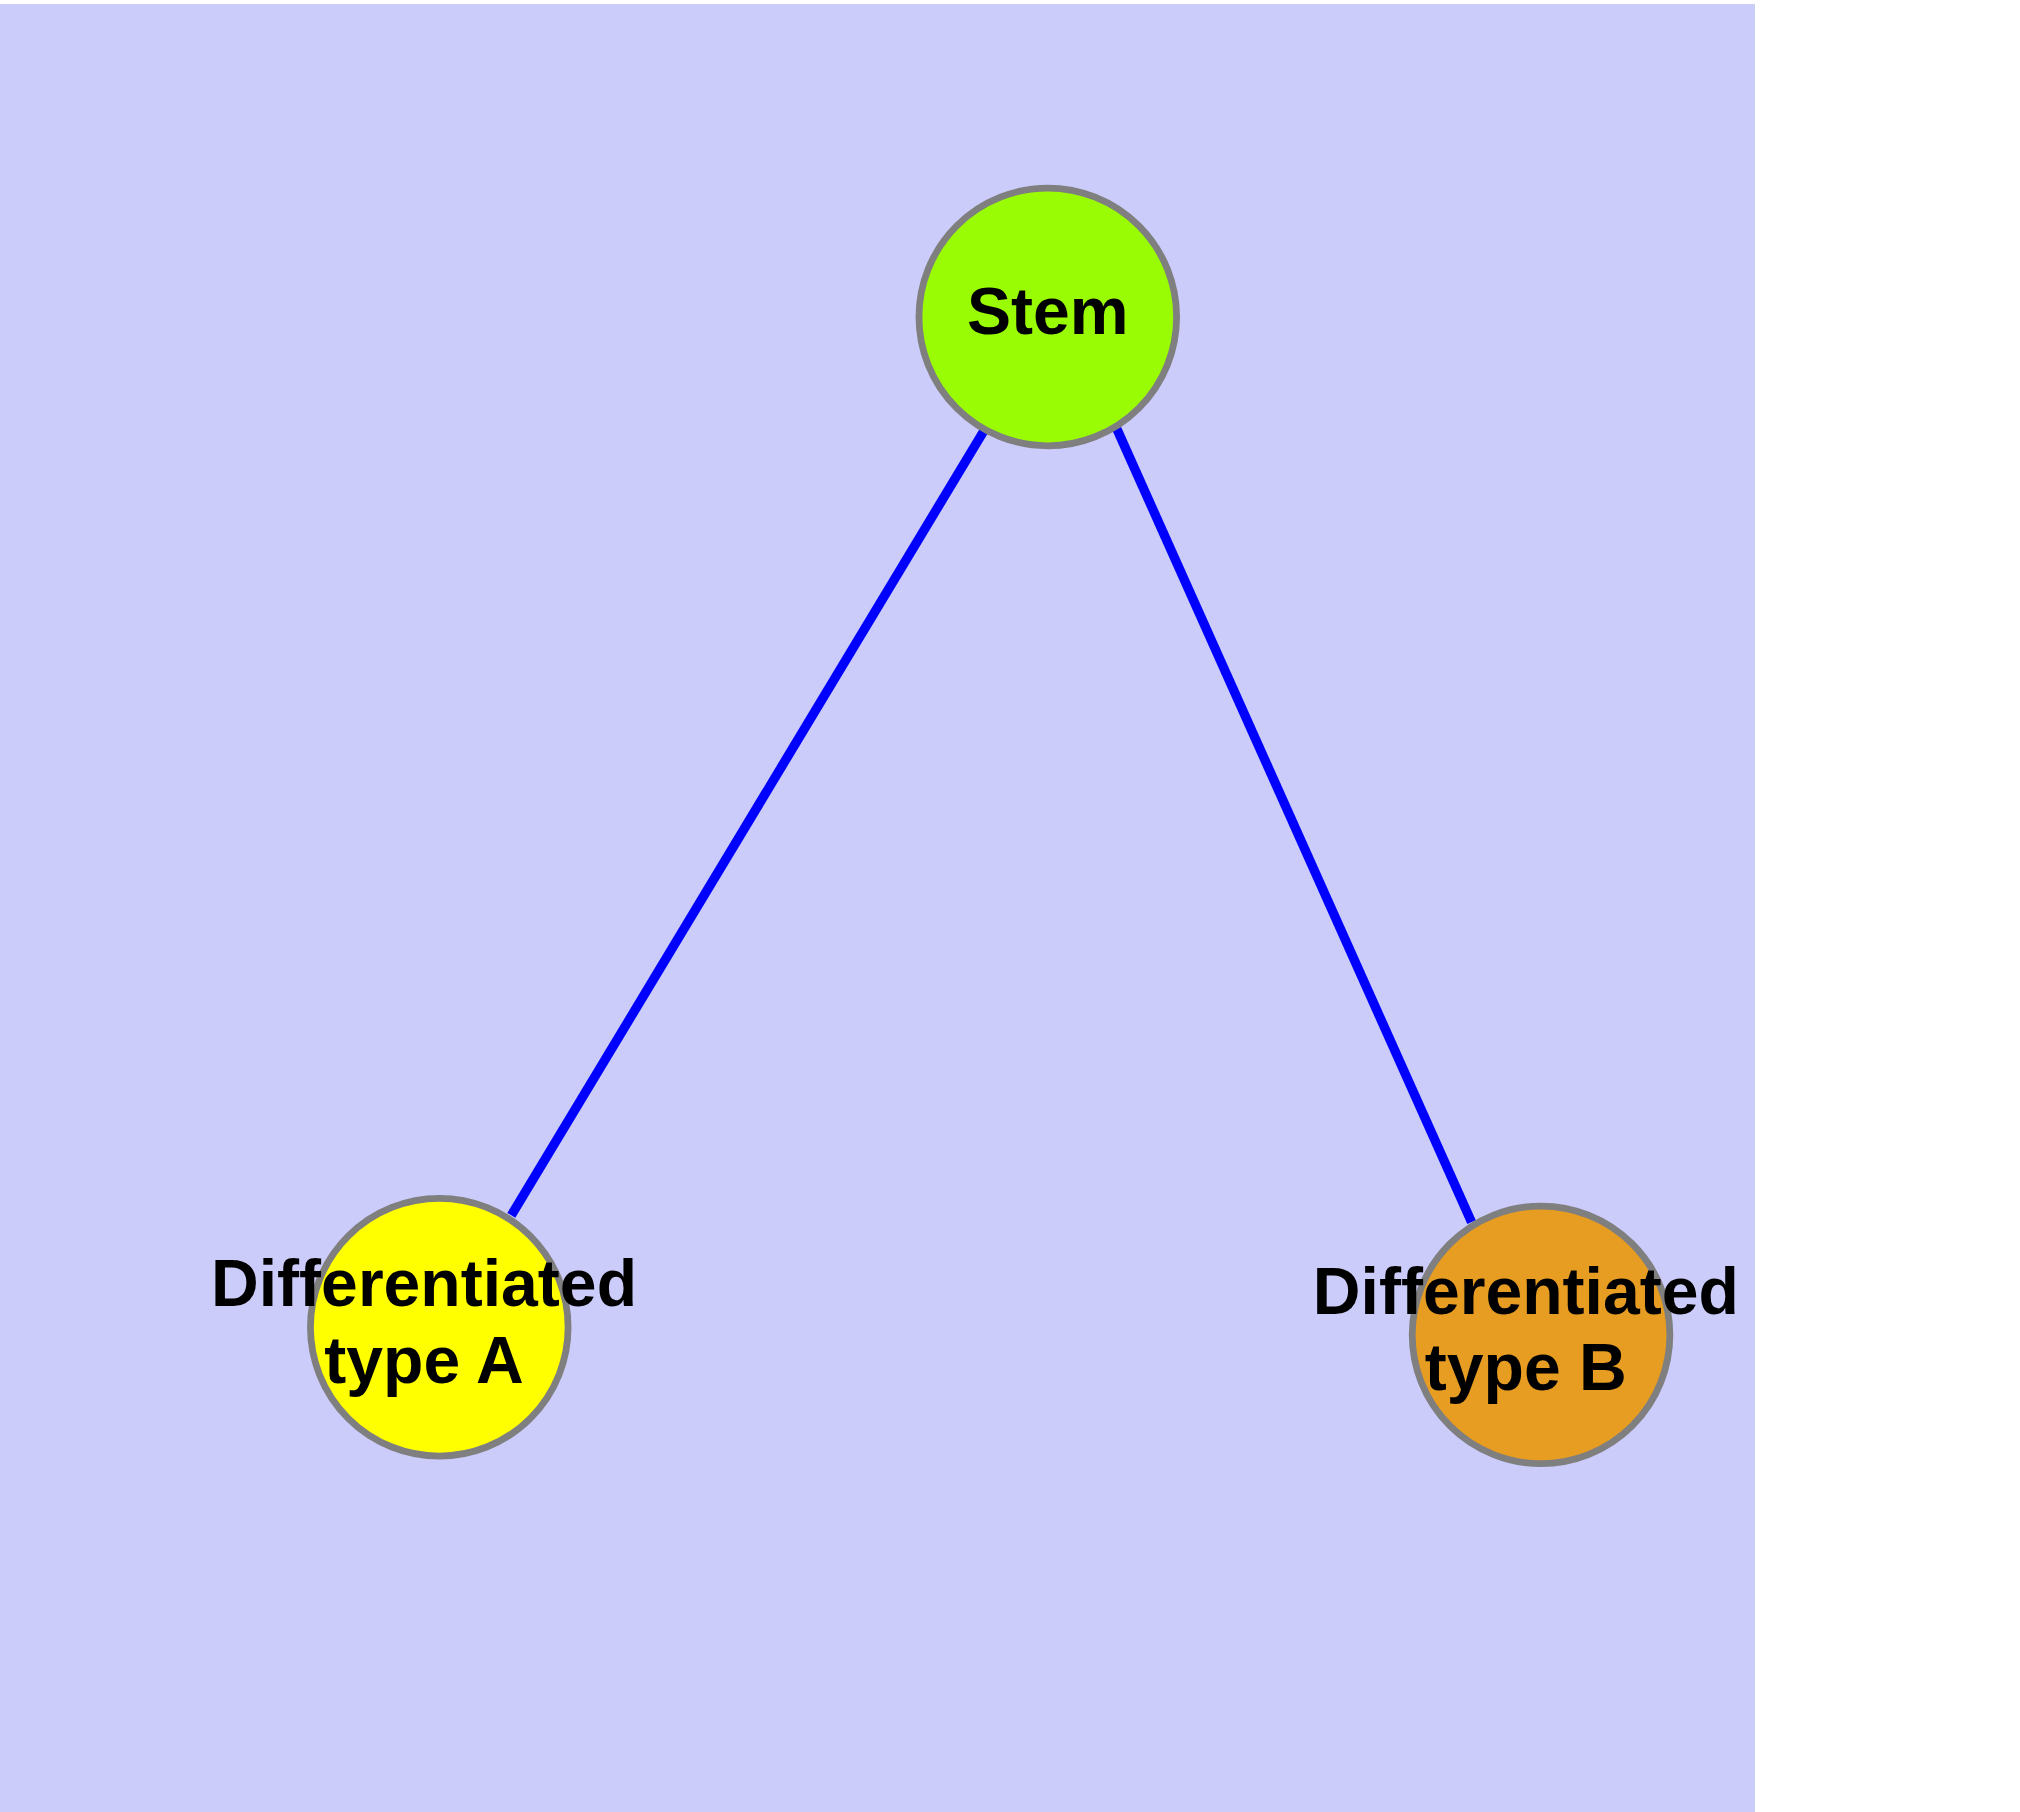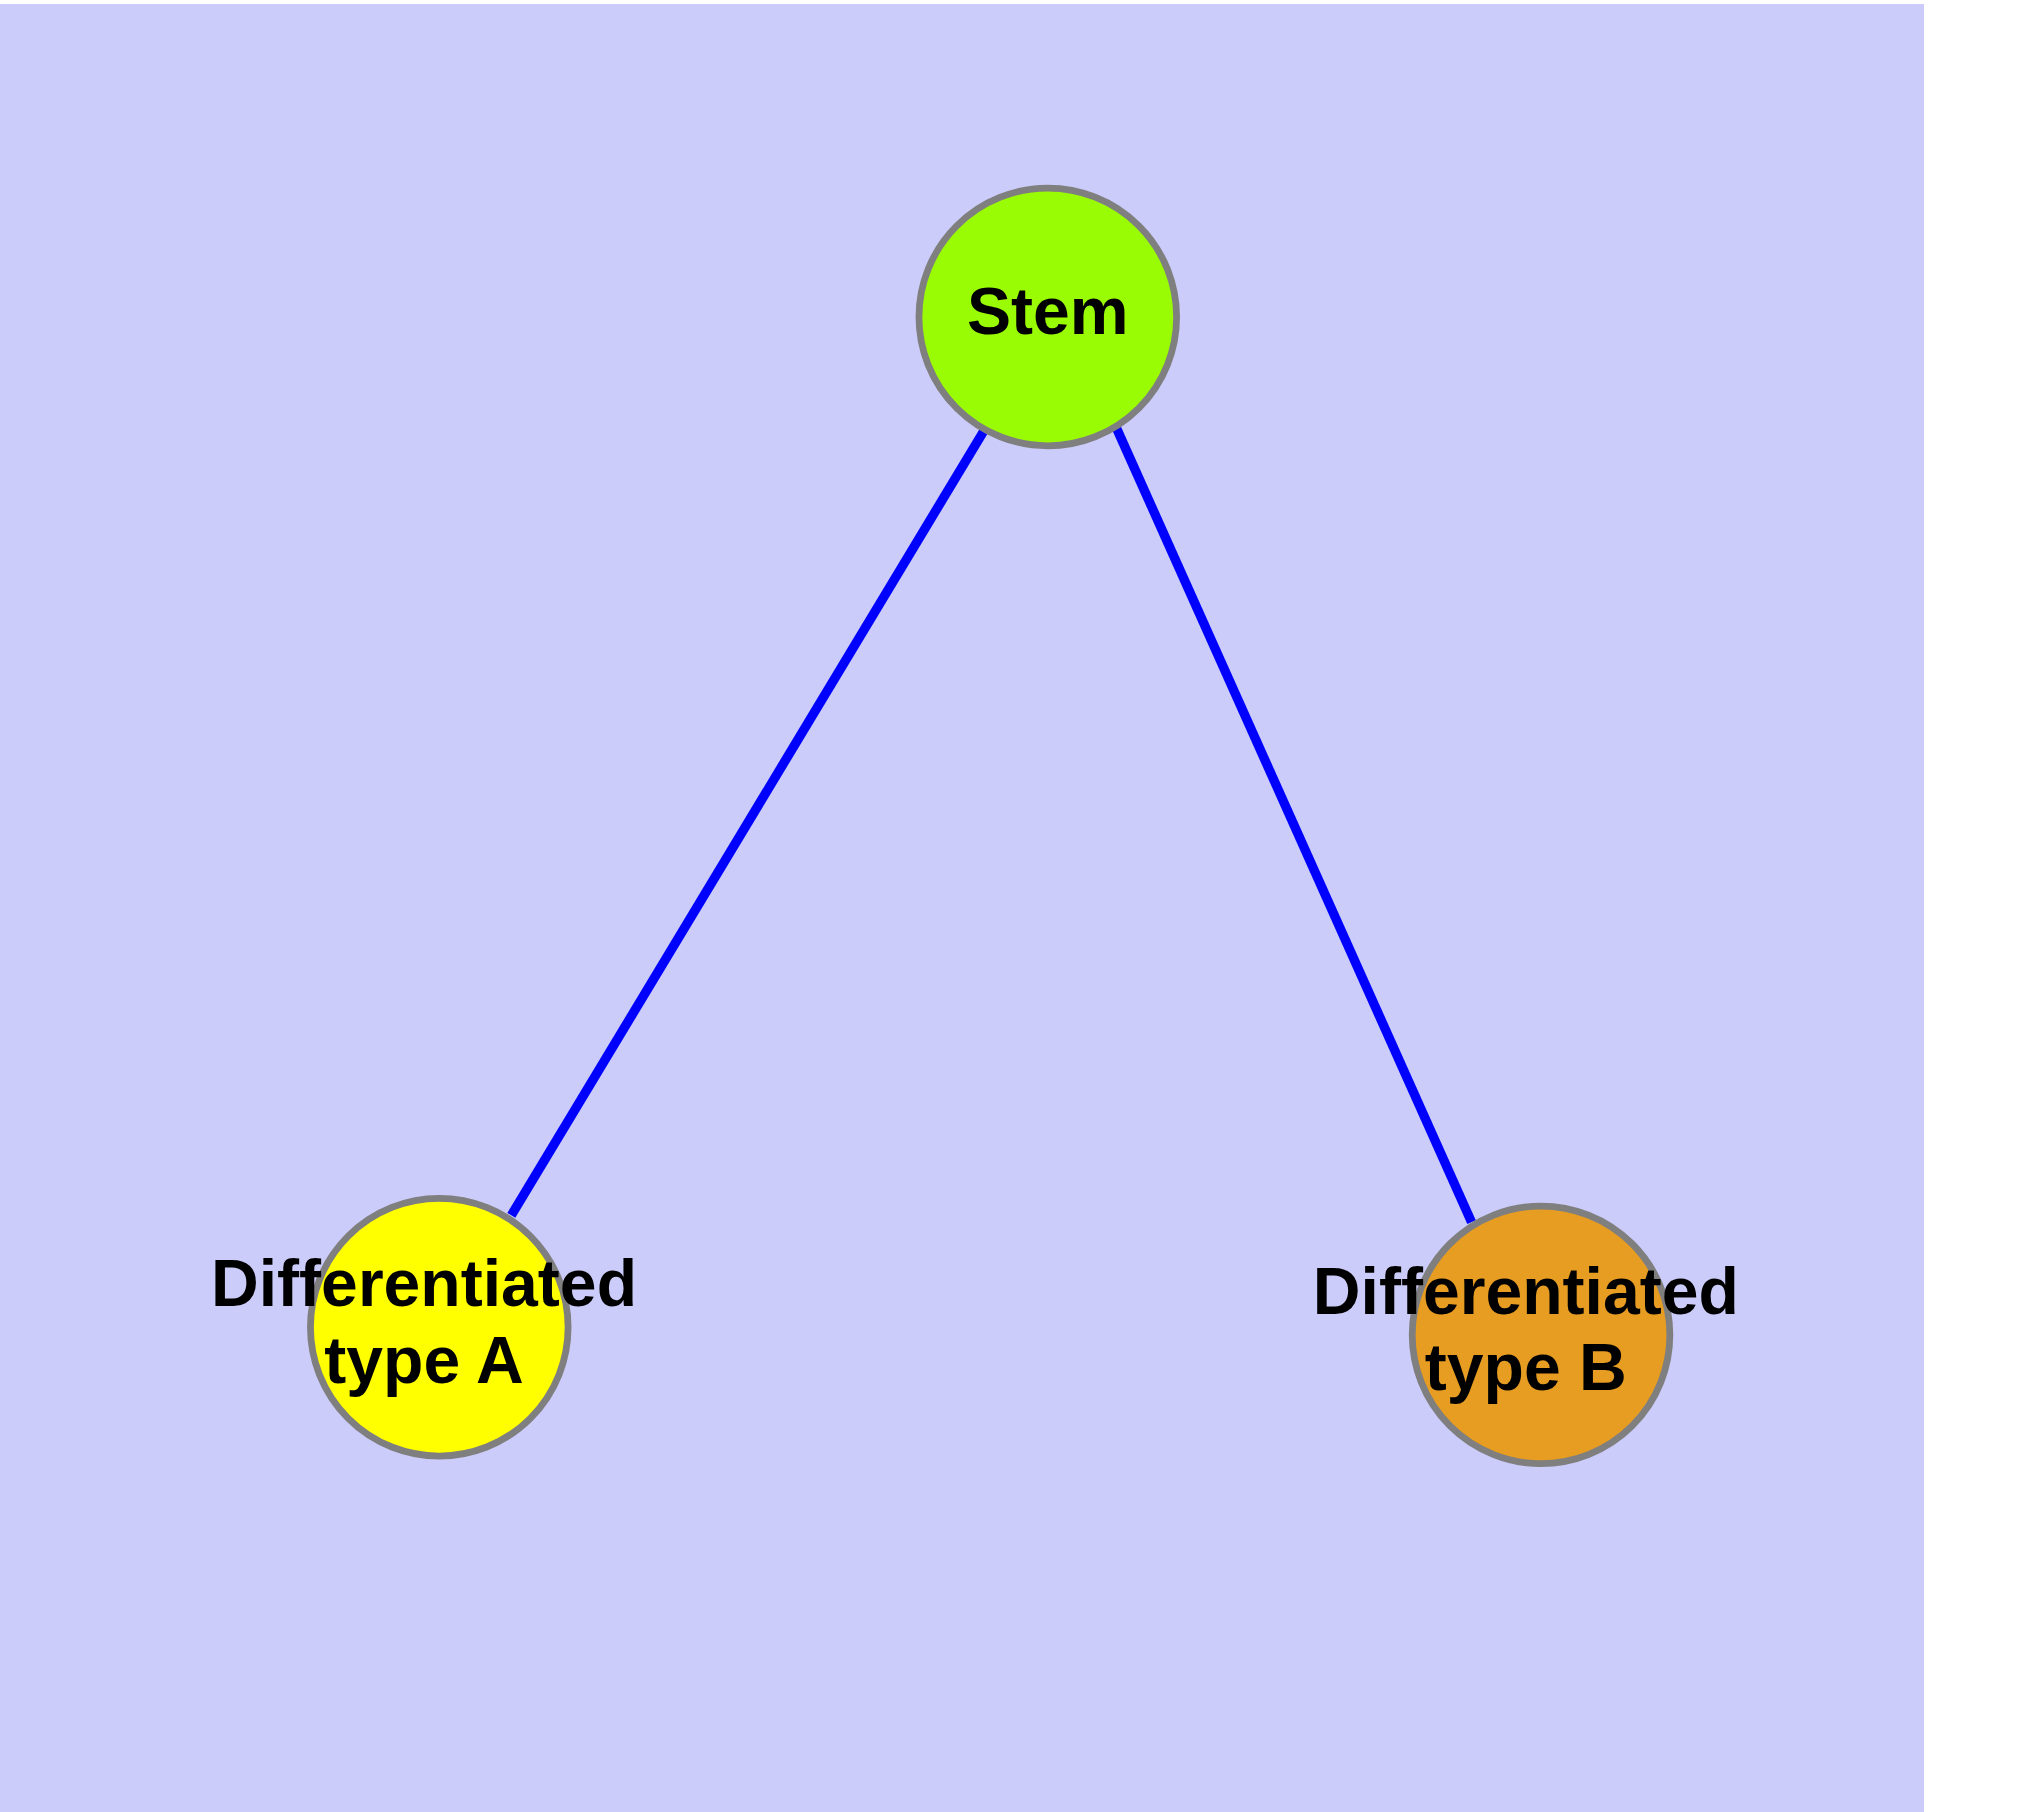--- a/index.html
+++ b/index.html
@@ -3,21 +3,21 @@
 <meta charset="utf-8">
 <title>Cell Differentiation Graph</title>
 <style>
   html, body {
     margin: 0;
     padding: 0;
     background: #ffffff;
   }
   #canvas {
     position: relative;
-    width: 1924px;
+    width: 1755px;
     height: 1812px;
     background: #ffffff;
     overflow: hidden;
     text-decoration: underline;
   }
   #plot-area {
     position: absolute;
     left: 0;
     top: 4.2px;
     width: 2021px;

